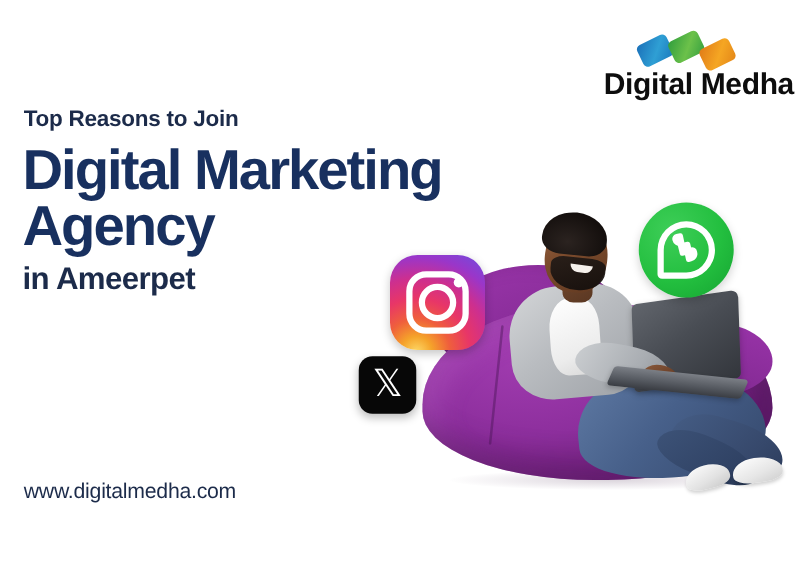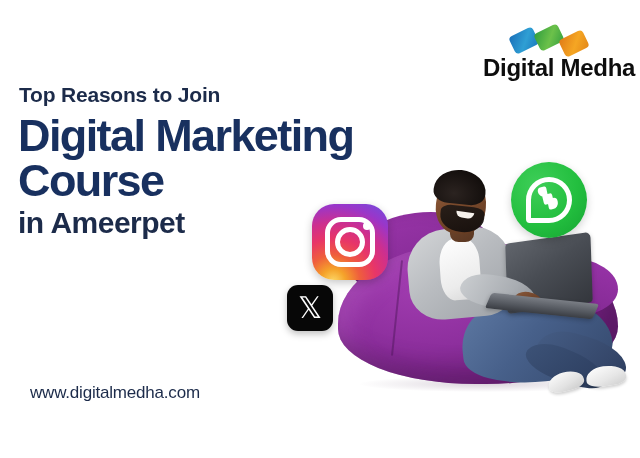--- a/index.html
+++ b/index.html
@@ -38,35 +38,35 @@
     line-height:22px;white-space:nowrap;
   }
   .logo-tag{
     font-size:10px;font-weight:bold;color:#132a55;letter-spacing:-0.1px;
     line-height:12px;margin-top:-1px;
   }
 
   
   .kicker{
     position:absolute;left:19px;top:83px;
-    font-size:21px;font-weight:bold;color:#1c2b4a;letter-spacing:-0.2px;
+    font-size:18px;font-weight:bold;color:#1c2b4a;letter-spacing:-0.2px;
     line-height:24px;white-space:nowrap;
   }
   .title{
     position:absolute;left:18px;top:113px;width:400px;
     font-size:45px;font-weight:bold;color:#18305f;
     line-height:45px;letter-spacing:-1.6px;
   }
   .subline{
     position:absolute;left:18px;top:209px;
-    font-size:30px;font-weight:bold;color:#1c2b4a;letter-spacing:-0.5px;
+    font-size:25px;font-weight:bold;color:#1c2b4a;letter-spacing:-0.5px;
     line-height:28px;white-space:nowrap;
   }
   .site-url{
-    position:absolute;left:30px;top:383px;
+    position:absolute;left:19px;top:383px;
     font-size:17px;color:#1c2b4a;letter-spacing:-0.2px;line-height:20px;
     white-space:nowrap;
   }
 
   
   .scene{
     position:absolute;left:310px;top:150px;width:330px;height:262px;
   }
   
   .beanbag{
@@ -261,21 +261,21 @@
   <div class="logo">
     <div class="logo-mark">
       <span class="logo-tile tile-blue"></span>
       <span class="logo-tile tile-green"></span>
       <span class="logo-tile tile-orange"></span>
     </div>
     <div class="logo-name">Digital Medha</div>
   </div>
 
   <div class="kicker">Top Reasons to Join</div>
-  <div class="title">Digital Marketing Course</div>
+  <div class="title">Digital Marketing Agency</div>
   <div class="subline">in Ameerpet</div>
   <div class="site-url">www.digitalmedha.com</div>
 
   <div class="scene">
     <div class="shadow"></div>
     <div class="beanbag-back"></div>
     <div class="beanbag"></div>
     <div class="beanbag-right"></div>
     <div class="beanbag-seam"></div>
 

